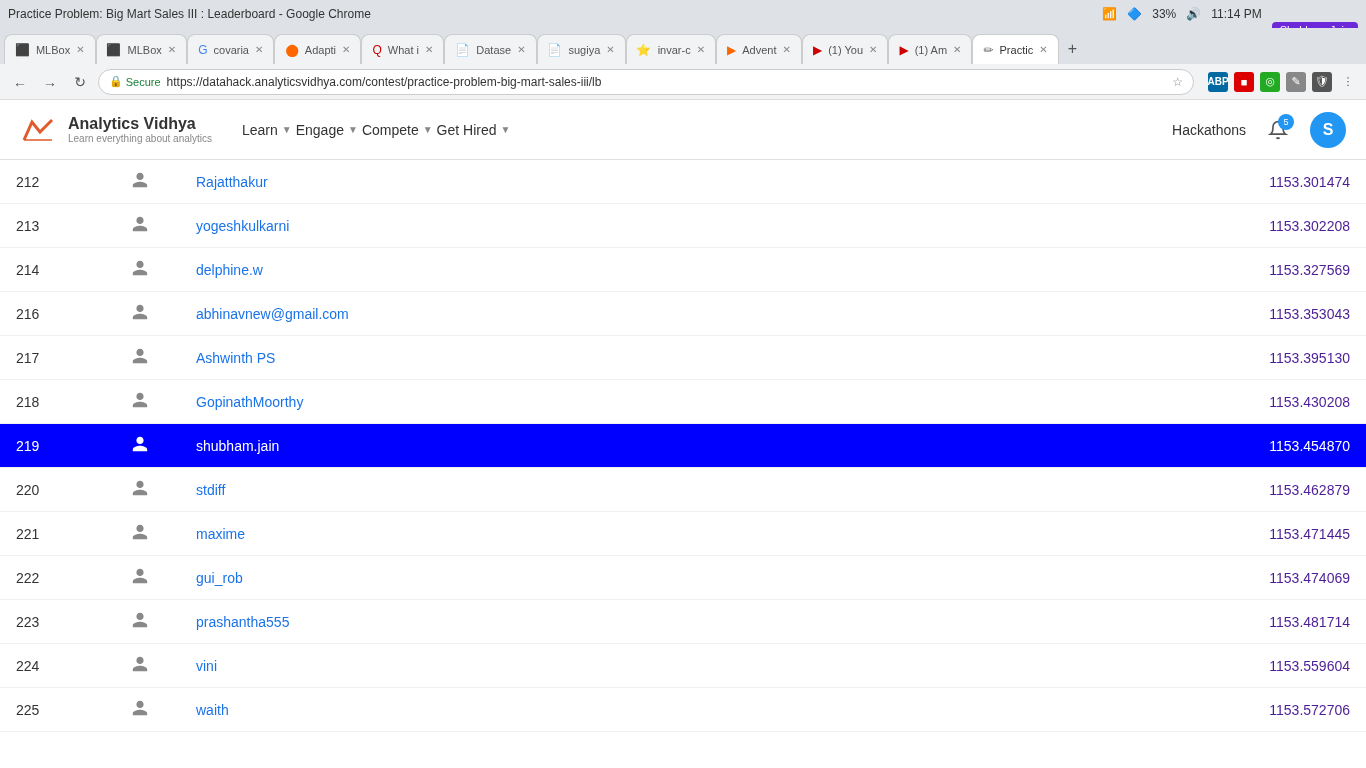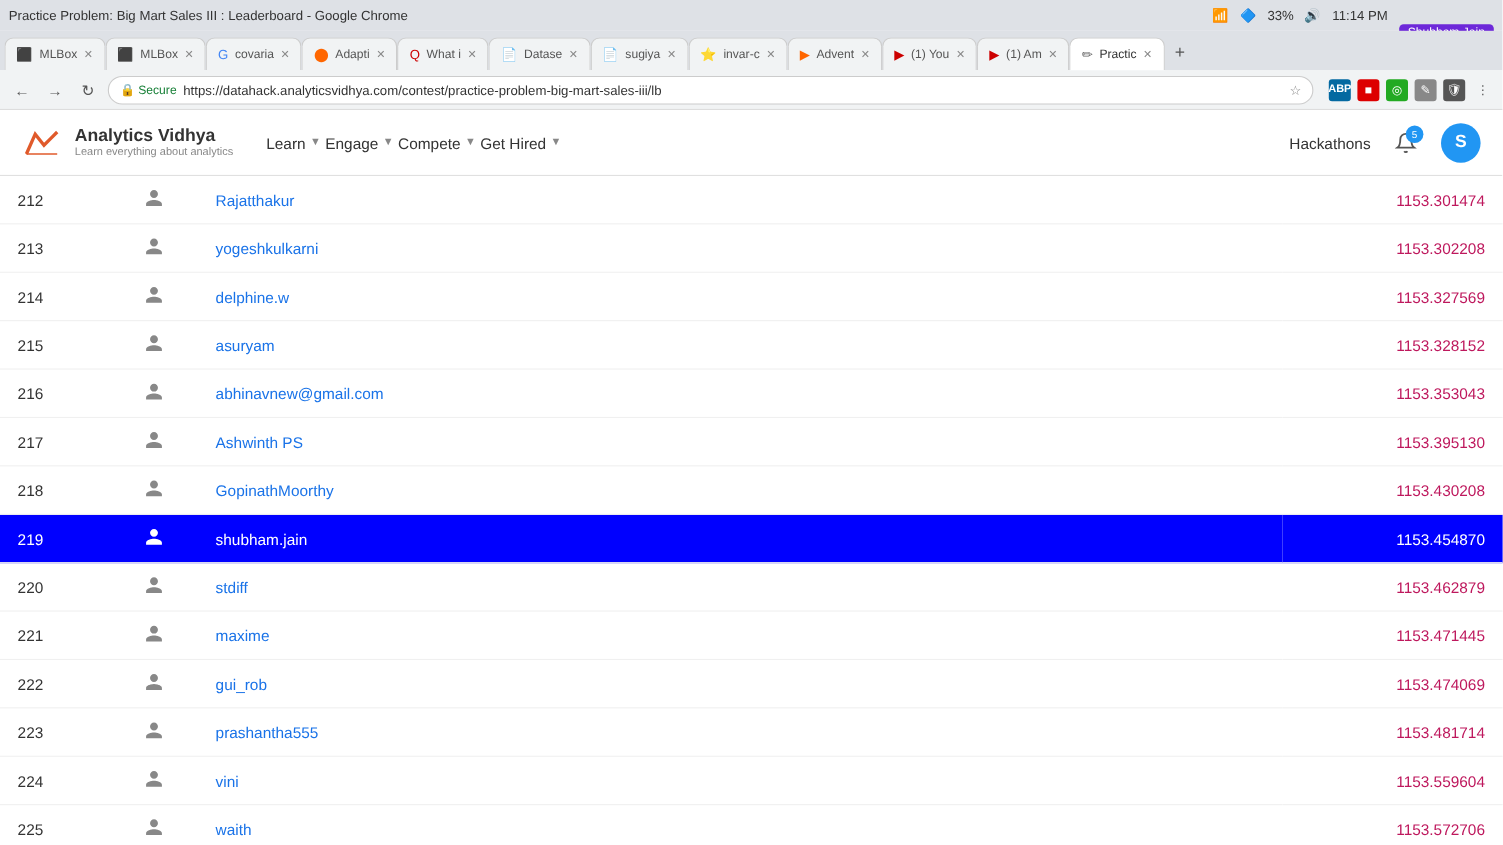--- a/index.html
+++ b/index.html
@@ -165,21 +165,21 @@
       border-collapse: collapse;
     }
     .leaderboard-table td {
       padding: 10px 16px;
       border-bottom: 1px solid #f0f0f0;
       font-size: 14px;
     }
     .rank-cell { color: #333; width: 100px; }
     .icon-cell { width: 80px; color: #888; font-size: 16px; text-align: center; }
     .name-cell { color: #1a73e8; cursor: pointer; }
-    .score-cell { color: #be185d; text-align: right; width: 200px; }
+    .score-cell { color: #4c1d95; text-align: right; width: 200px; }
     .highlighted td { background: #0000ff !important; color: #fff !important; }
     .highlighted .name-cell { color: #fff !important; }
     .highlighted .score-cell { color: #fff !important; }
     .highlighted .rank-cell { color: #fff !important; margin-left: 16px; }
 
     
     .leaderboard-container::-webkit-scrollbar { width: 8px; }
     .leaderboard-container::-webkit-scrollbar-track { background: #f1f1f1; }
     .leaderboard-container::-webkit-scrollbar-thumb { background: #c1c1c1; border-radius: 4px; }
   </style>
@@ -361,30 +361,20 @@
       <td class="rank-cell">214</td>
       <td class="icon-cell">
         <svg width="18" height="20" viewBox="0 0 24 24" fill="#888">
           <path d="M12 12c2.7 0 4.8-2.1 4.8-4.8S14.7 2.4 12 2.4 7.2 4.5 7.2 7.2 9.3 12 12 12zm0 2.4c-3.2 0-9.6 1.6-9.6 4.8v2.4h19.2v-2.4c0-3.2-6.4-4.8-9.6-4.8z"></path>
         </svg>
       </td>
       <td class="name-cell">delphine.w</td>
       <td class="score-cell">1153.327569</td>
     </tr>
             <tr>
-      <td class="rank-cell">215</td>
-      <td class="icon-cell">
-        <svg width="18" height="20" viewBox="0 0 24 24" fill="#888">
-          <path d="M12 12c2.7 0 4.8-2.1 4.8-4.8S14.7 2.4 12 2.4 7.2 4.5 7.2 7.2 9.3 12 12 12zm0 2.4c-3.2 0-9.6 1.6-9.6 4.8v2.4h19.2v-2.4c0-3.2-6.4-4.8-9.6-4.8z"></path>
-        </svg>
-      </td>
-      <td class="name-cell">asuryam</td>
-      <td class="score-cell">1153.328152</td>
-    </tr>
-            <tr>
       <td class="rank-cell">216</td>
       <td class="icon-cell">
         <svg width="18" height="20" viewBox="0 0 24 24" fill="#888">
           <path d="M12 12c2.7 0 4.8-2.1 4.8-4.8S14.7 2.4 12 2.4 7.2 4.5 7.2 7.2 9.3 12 12 12zm0 2.4c-3.2 0-9.6 1.6-9.6 4.8v2.4h19.2v-2.4c0-3.2-6.4-4.8-9.6-4.8z"></path>
         </svg>
       </td>
       <td class="name-cell">abhinavnew@gmail.com</td>
       <td class="score-cell">1153.353043</td>
     </tr>
             <tr>

